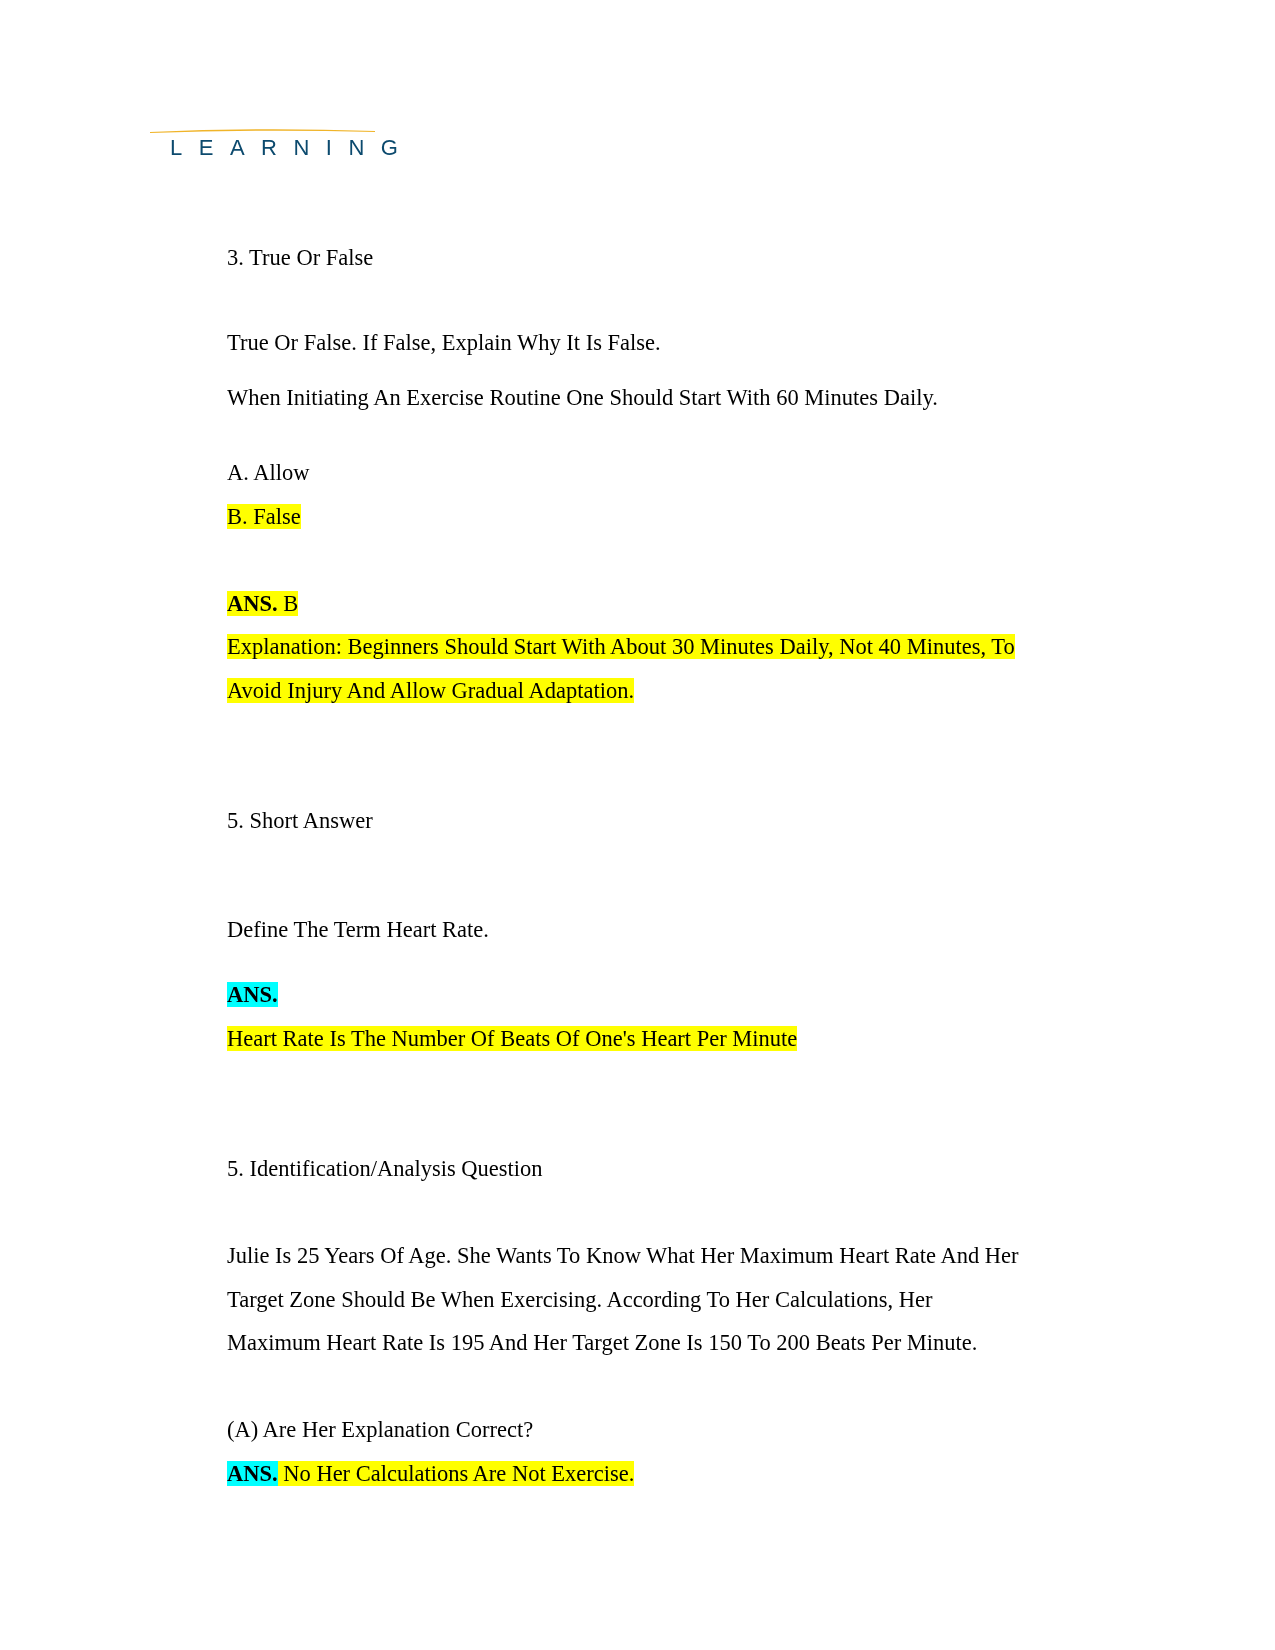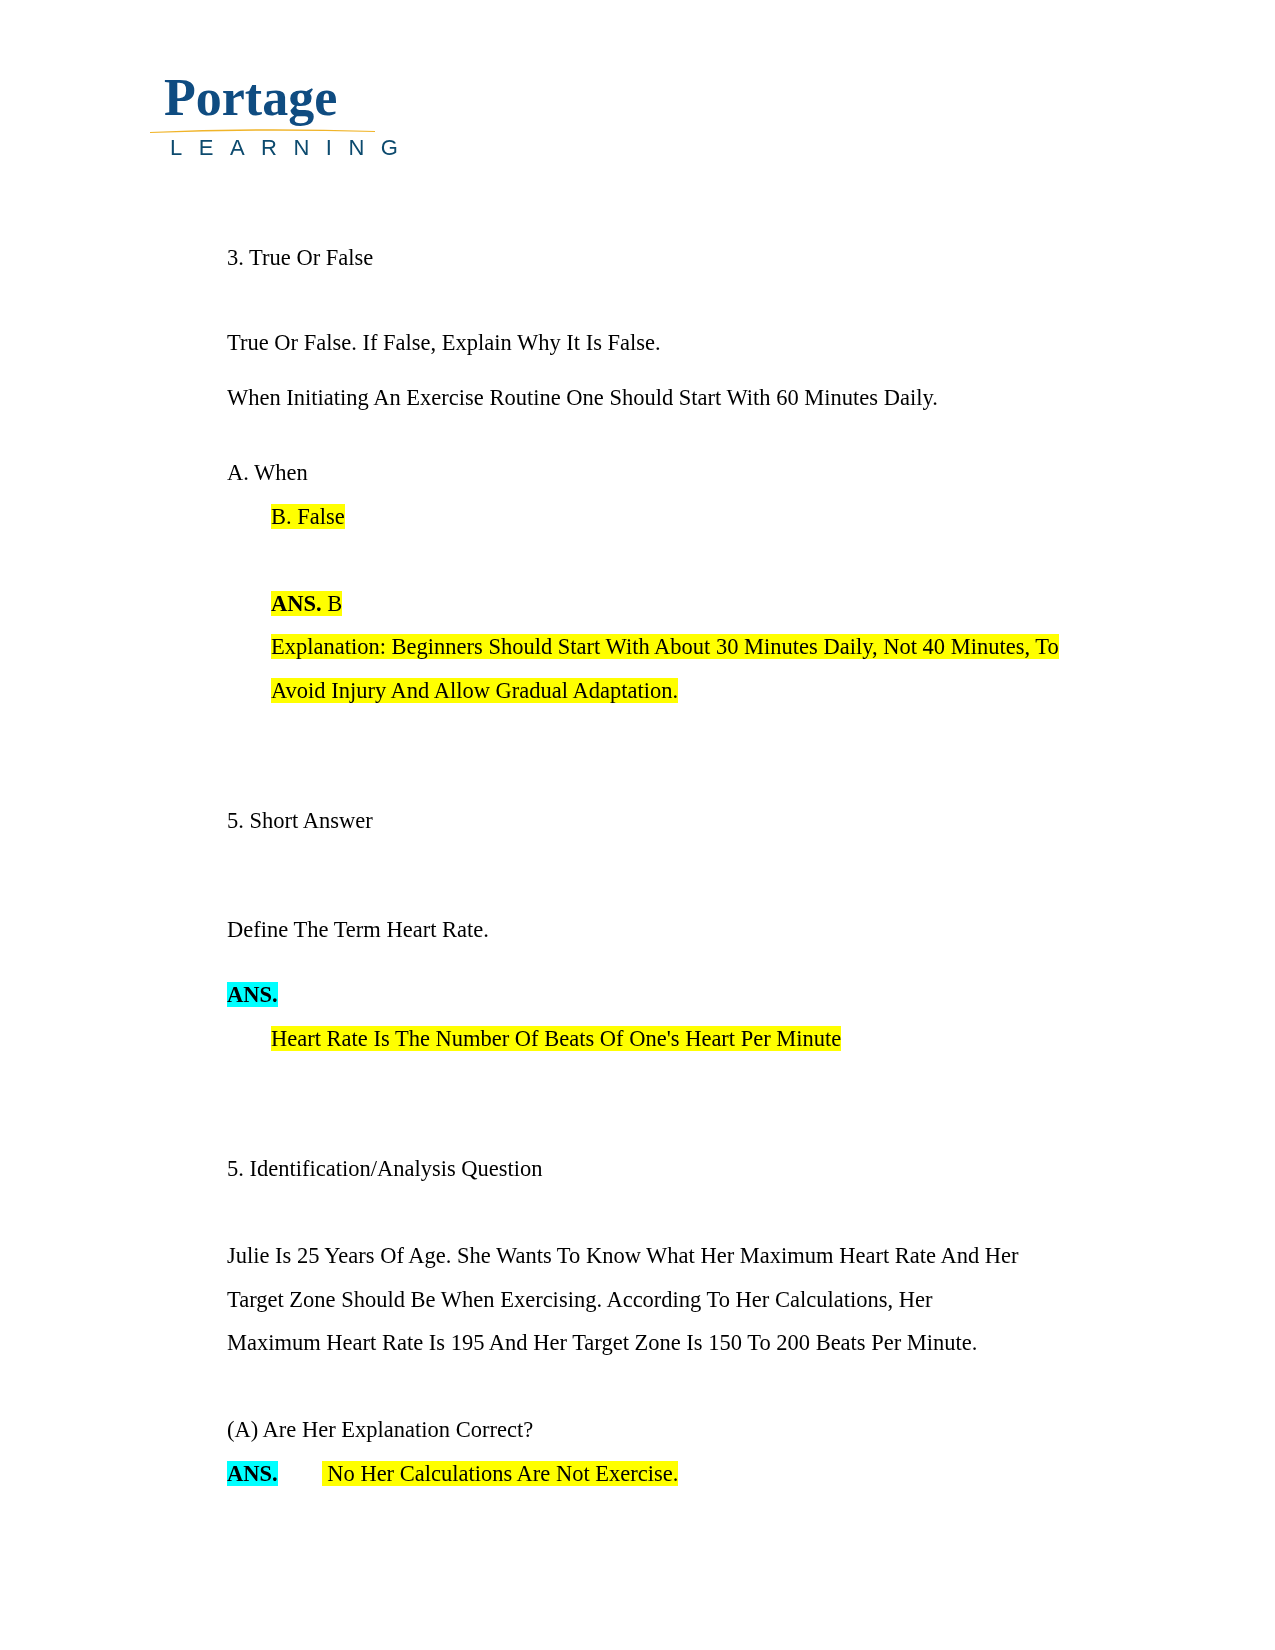--- a/index.html
+++ b/index.html
@@ -5,39 +5,38 @@
   html, body { margin: 0; padding: 0; background: #ffffff; }
   body { width: 1275px; height: 1650px; position: relative; overflow: hidden;
          font-family: "Liberation Serif", "DejaVu Serif", serif; color: #000; }
   .logo { position: absolute; left: 150px; top: 68px; width: 230px; height: 95px; }
   .logo-word { position: absolute; left: 14px; top: 0; font-family: "Liberation Serif", serif;
                font-weight: bold; font-size: 52px; color: #0f4c81; letter-spacing: 0px; line-height: 60px; }
   .logo-swoosh { position: absolute; left: 0; top: 60px; width: 225px; height: 6px; }
   .logo-sub { position: absolute; left: 20px; top: 67px; font-family: "Liberation Sans", sans-serif;
               font-size: 22px; color: #0c4a6e; letter-spacing: 16.5px; line-height: 26px; }
   .line { position: absolute; left: 227px; font-size: 22.5px; line-height: 30px; white-space: nowrap; }
-  .hl-y { background: #ffff00; margin-left: 44px; }
+  .hl-y { background: #ffff00; }
   .hl-c { background: #00ffff; }
   b { font-weight: bold; }
 </style>
 </head>
 <body>
 
 <div class="logo">
-  <div class="logo-word">Portage</div>
   <svg class="logo-swoosh" viewBox="0 0 225 6" preserveAspectRatio="none">
     <path d="M0 4 Q 110 -1 225 3 L 225 4 Q 110 1 0 5 Z" fill="#f0b429"></path>
   </svg>
   <div class="logo-sub">LEARNING</div>
 </div>
 
 <div class="line" style="top:243px">3. True Or False</div>
 <div class="line" style="top:328px">True Or False. If False, Explain Why It Is False.</div>
 <div class="line" style="top:383px">When Initiating An Exercise Routine One Should Start With 60 Minutes Daily.</div>
-<div class="line" style="top:458px">A. When</div>
+<div class="line" style="top:458px">A. Allow</div>
 <div class="line" style="top:502px"><span class="hl-y">B. False</span></div>
 <div class="line" style="top:589px"><span class="hl-y"><b>ANS.</b><span> B</span></span></div>
 <div class="line" style="top:632px"><span class="hl-y">Explanation: Beginners Should Start With About 30 Minutes Daily, Not 40 Minutes, To</span></div>
 <div class="line" style="top:676px"><span class="hl-y">Avoid Injury And Allow Gradual Adaptation.</span></div>
 
 <div class="line" style="top:806px">5. Short Answer</div>
 <div class="line" style="top:915px">Define The Term Heart Rate.</div>
 <div class="line" style="top:980px"><b class="hl-c">ANS.</b></div>
 <div class="line" style="top:1024px"><span class="hl-y">Heart Rate Is The Number Of Beats Of One's Heart Per Minute</span></div>
 

